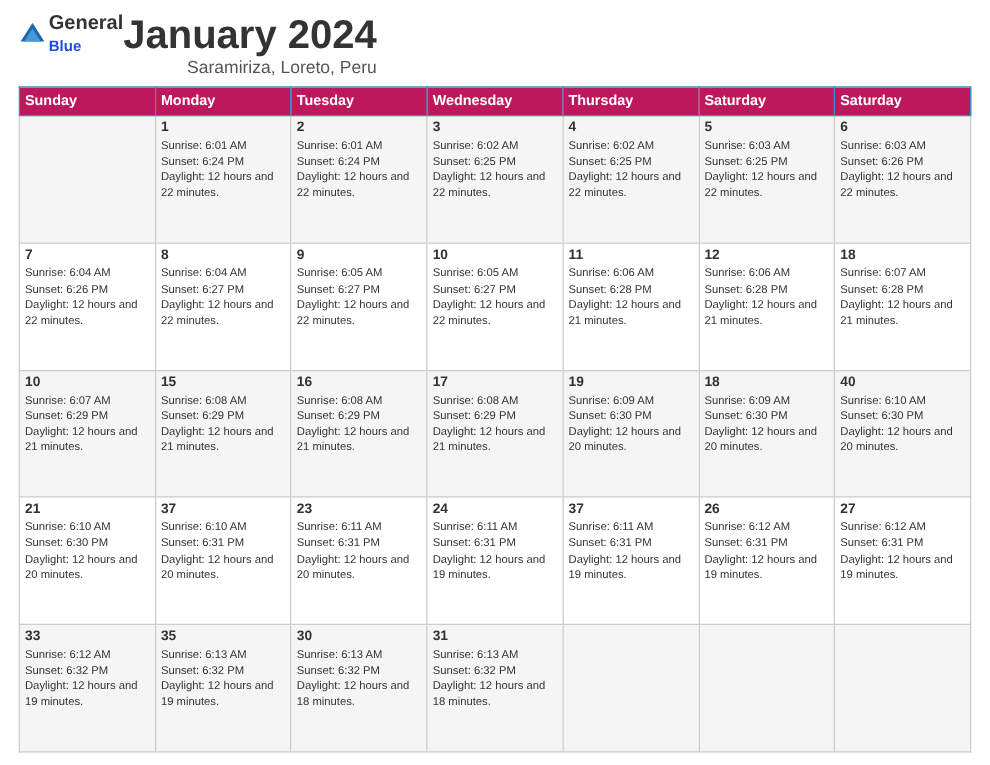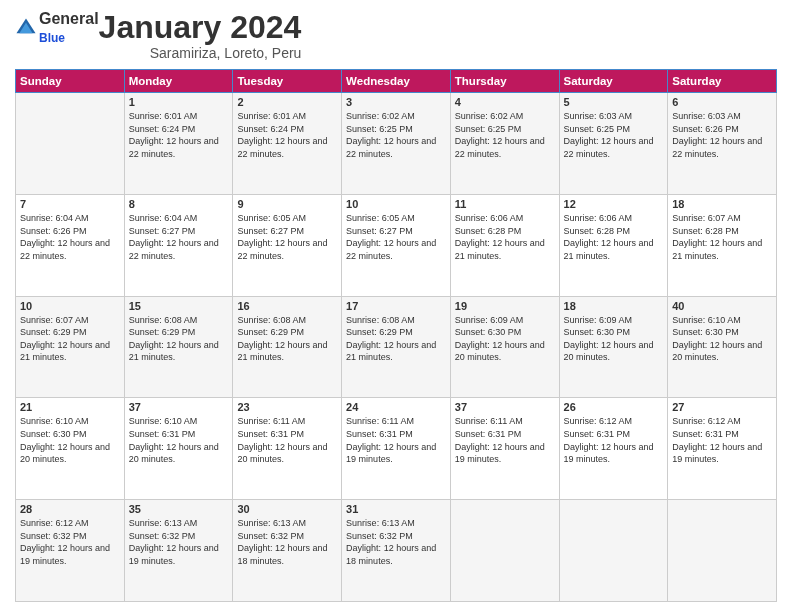--- a/index.html
+++ b/index.html
@@ -297,21 +297,21 @@
           </td>
           <td>
             <span class="day-num">27</span>
           <div class="day-info">
             Sunrise: 6:12 AM<br>Sunset: 6:31 PM<br>Daylight: 12 hours and 19 minutes.
           </div>
           </td>
         </tr>
         <tr>
           <td>
-            <span class="day-num">28</span>
+            <span class="day-num">33</span>
           <div class="day-info">
             Sunrise: 6:12 AM<br>Sunset: 6:32 PM<br>Daylight: 12 hours and 19 minutes.
           </div>
           </td>
           <td>
             <span class="day-num">35</span>
           <div class="day-info">
             Sunrise: 6:13 AM<br>Sunset: 6:32 PM<br>Daylight: 12 hours and 19 minutes.
           </div>
           </td>

